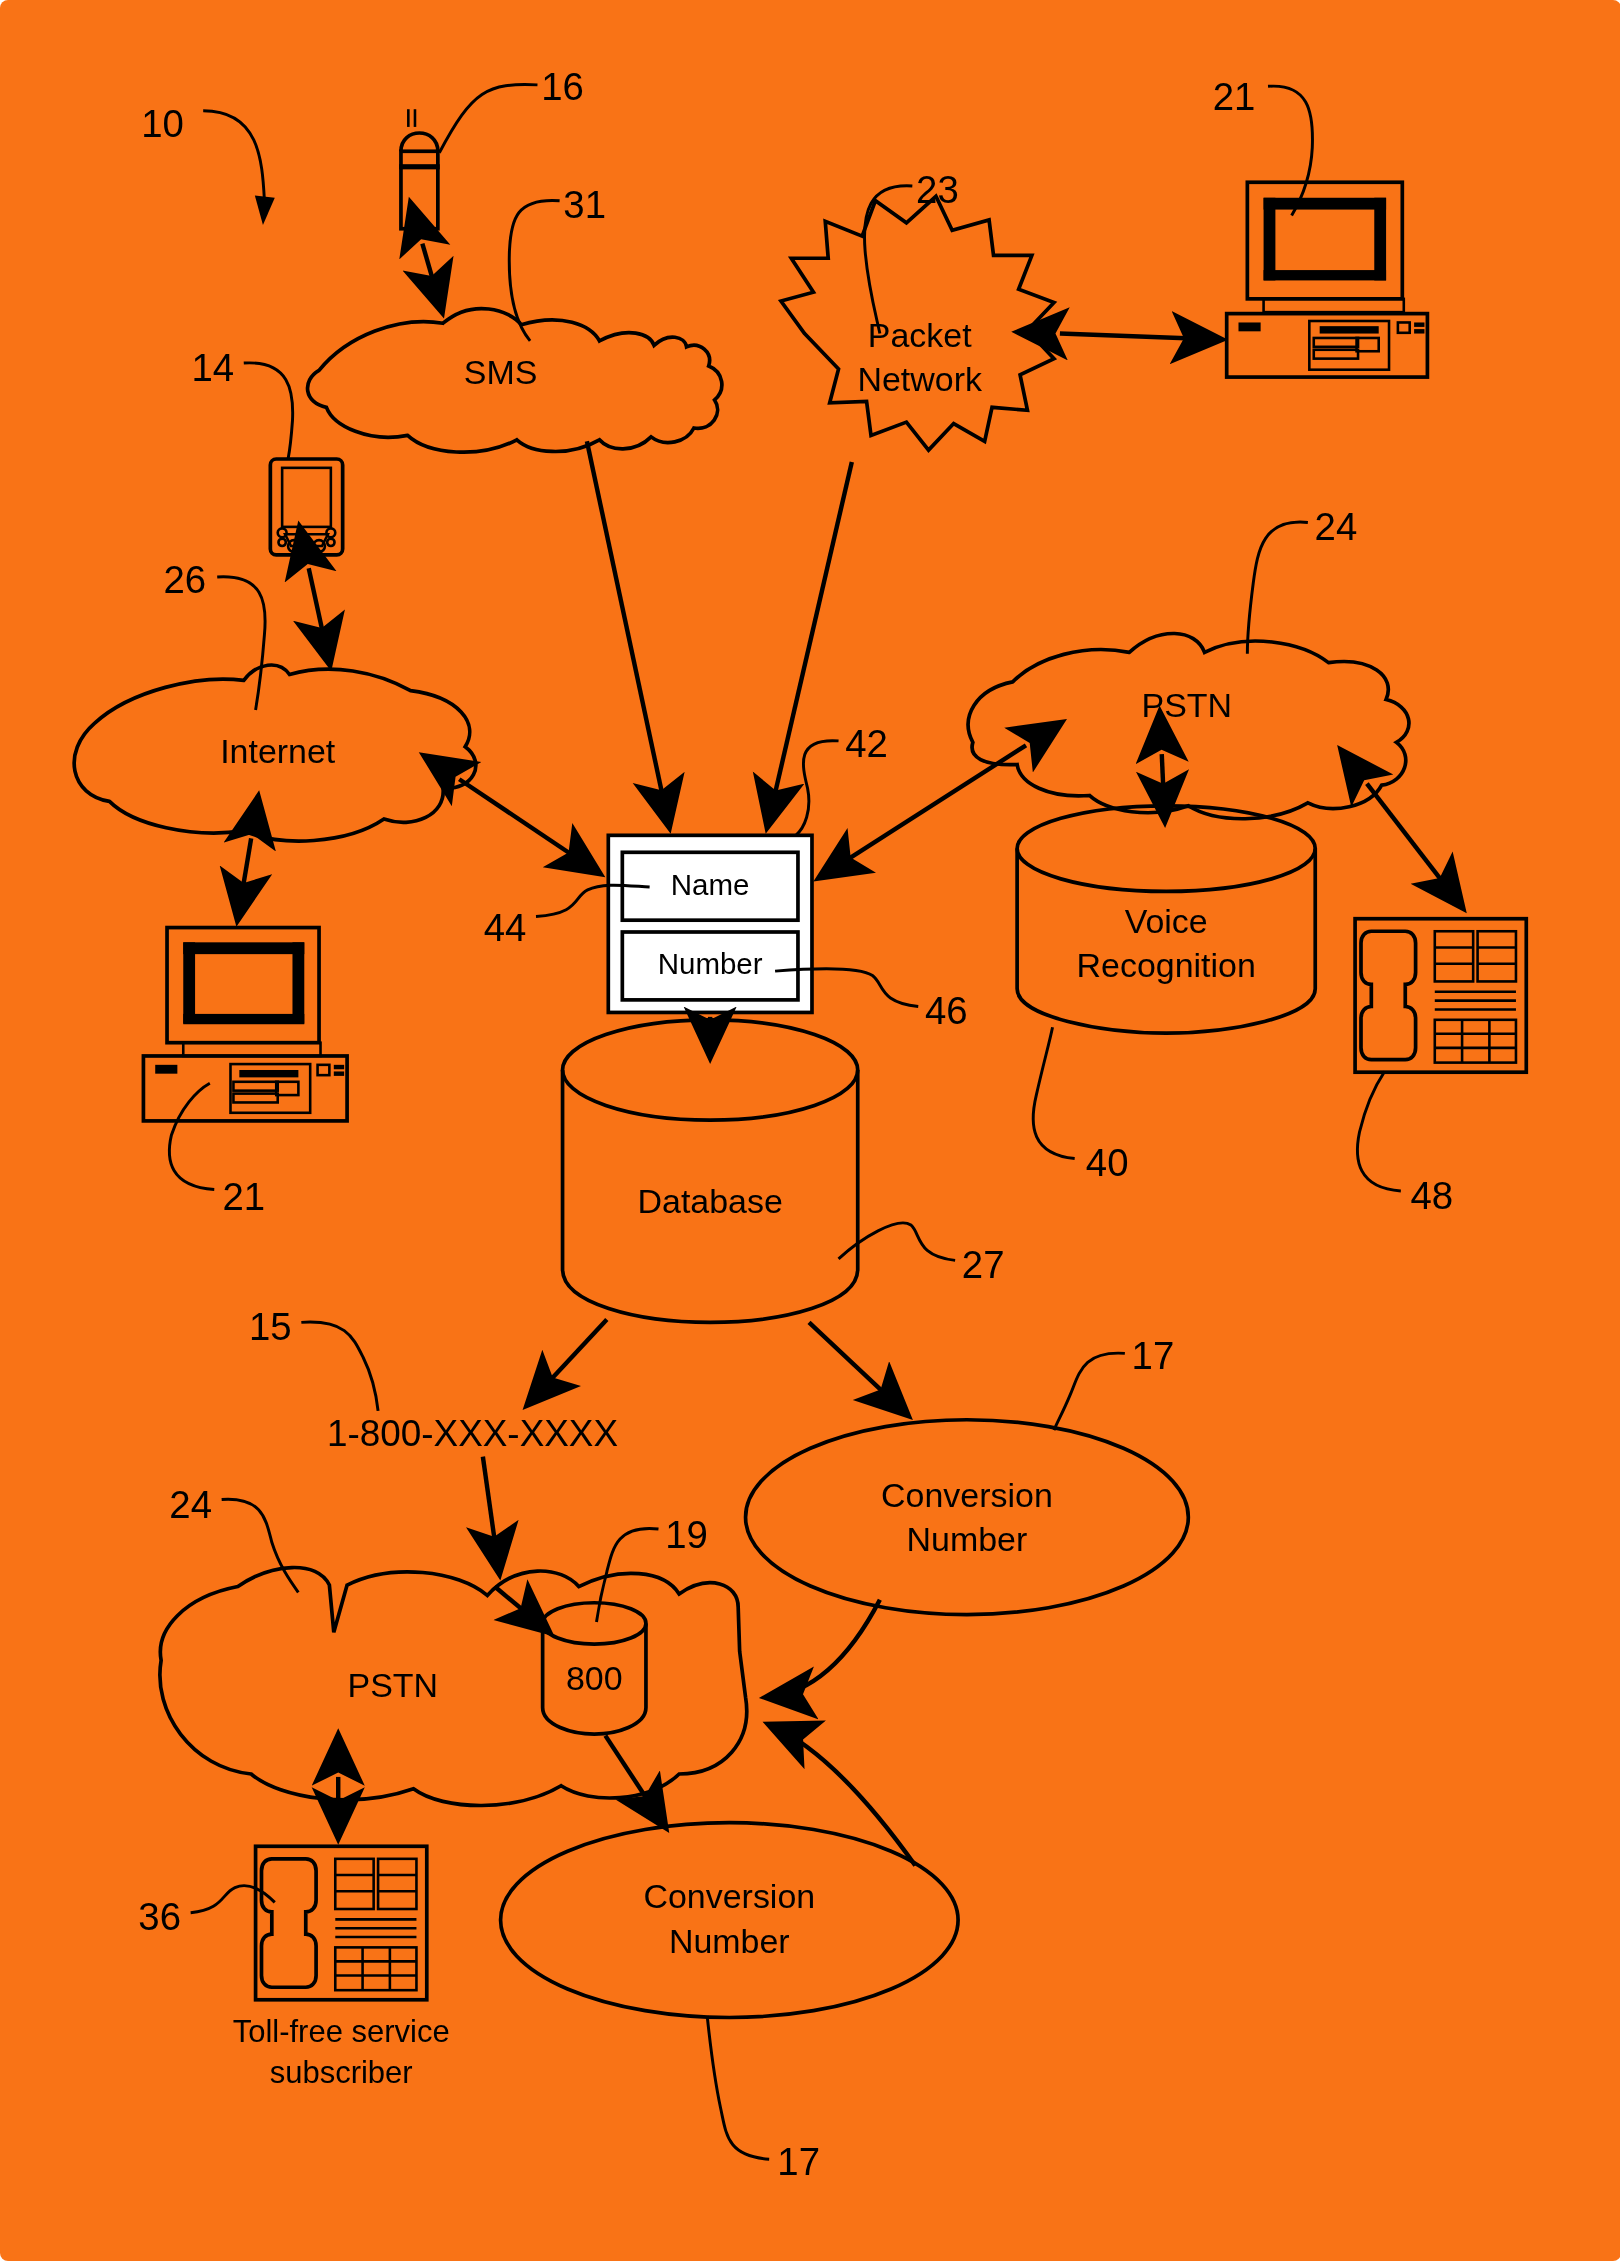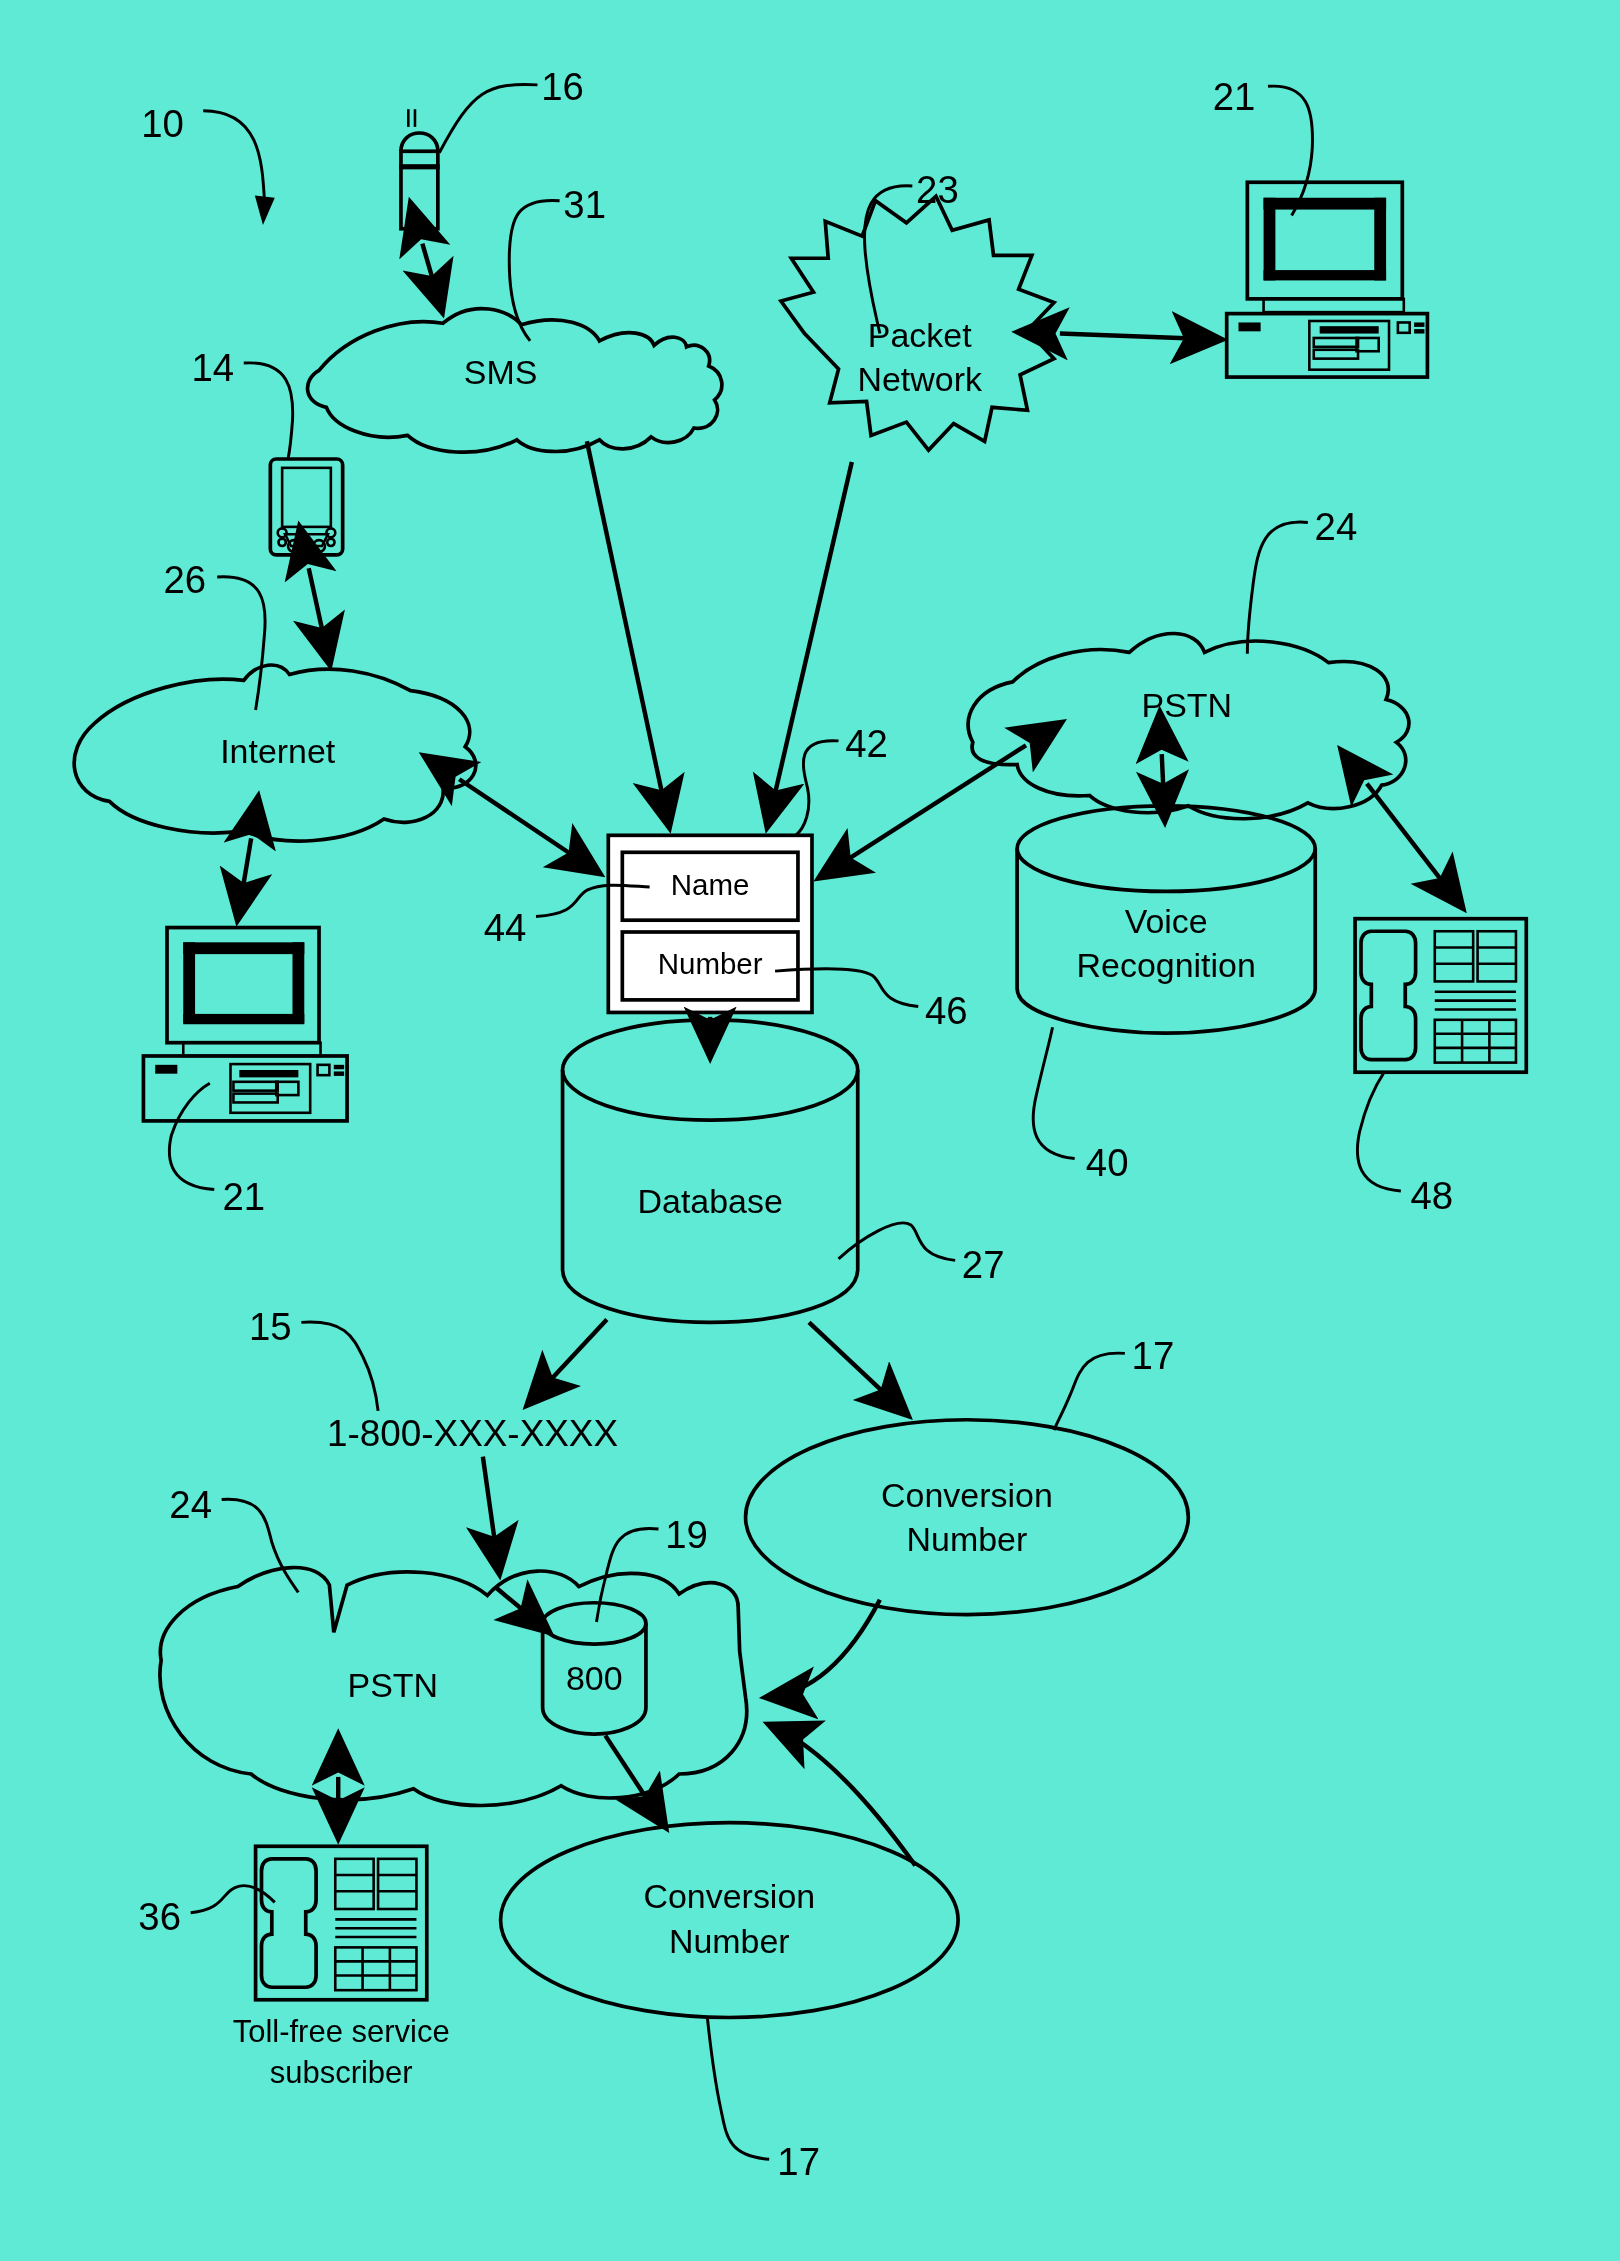--- a/index.html
+++ b/index.html
@@ -4,23 +4,24 @@
 <style>
   html, body {
     margin: 0;
     padding: 0;
     background: #ffffff;
   }
   #page {
     position: relative;
     width: 1621px;
     height: 2261px;
-    background: #5eead4;
+    background: #f97316;
     font-family: "Liberation Sans", sans-serif;
     overflow: hidden;
+    border-radius: 8px;
   }
   #figure-svg {
     position: absolute;
     top: 0; left: 0;
     width: 1621px;
     height: 2261px;
   }
   text {
     font-family: "Liberation Sans", sans-serif;
     fill: #000000;

